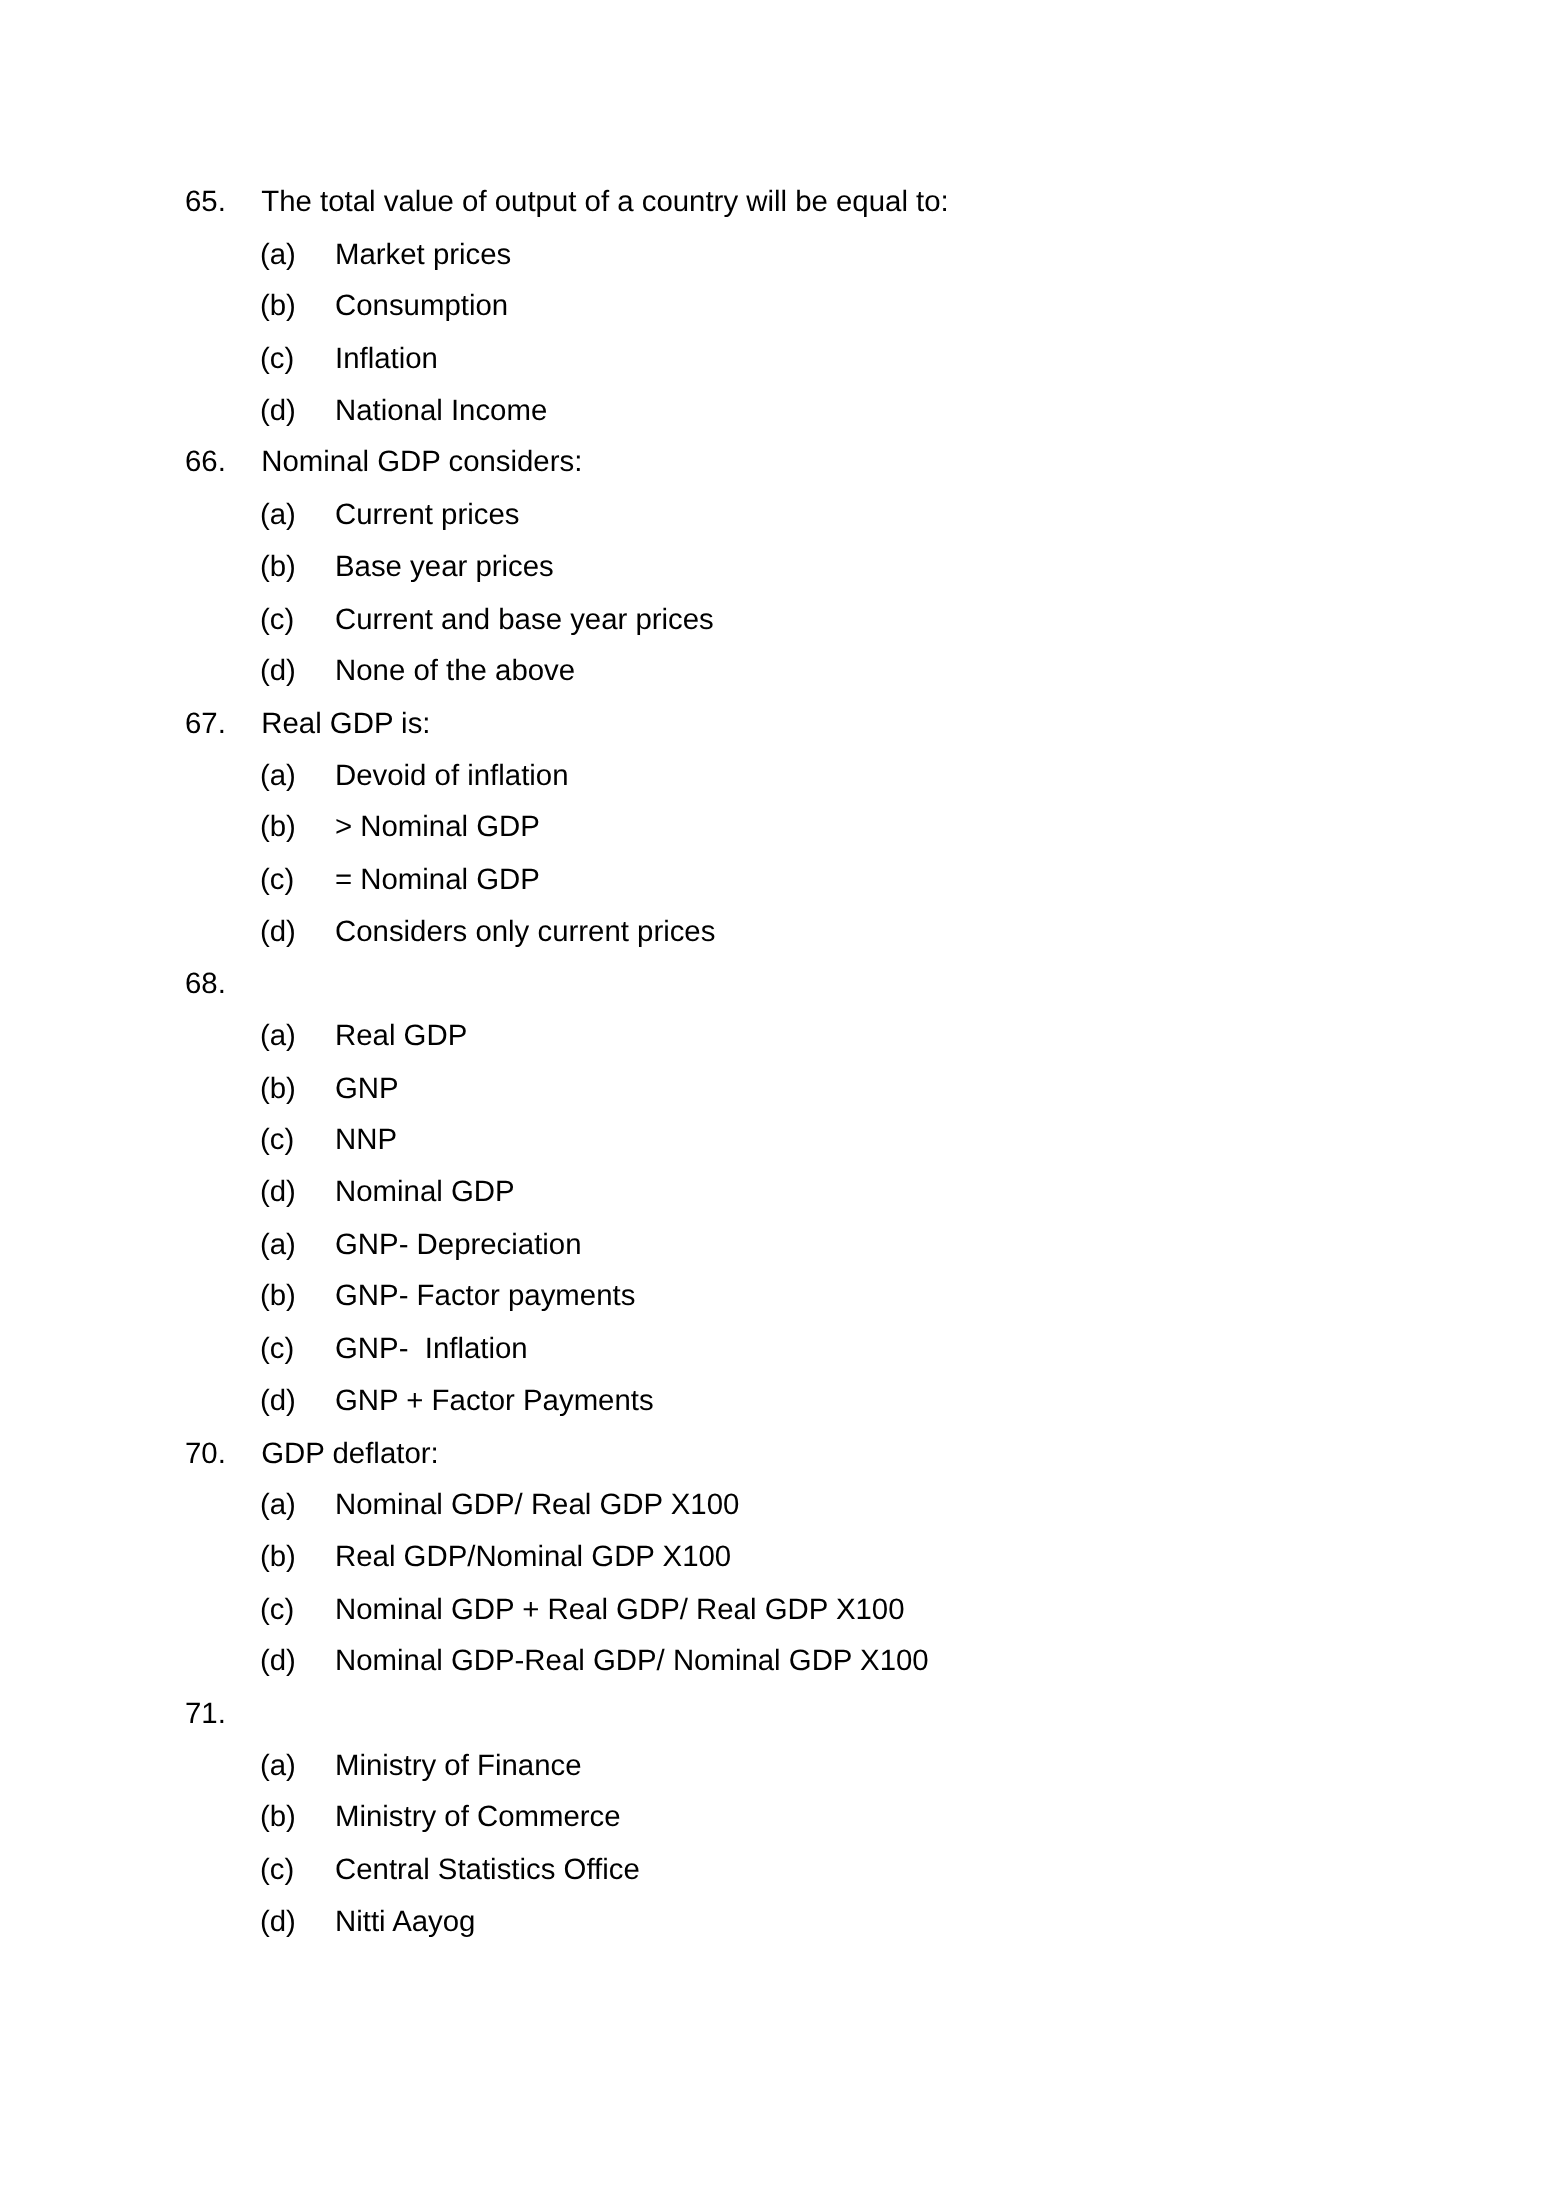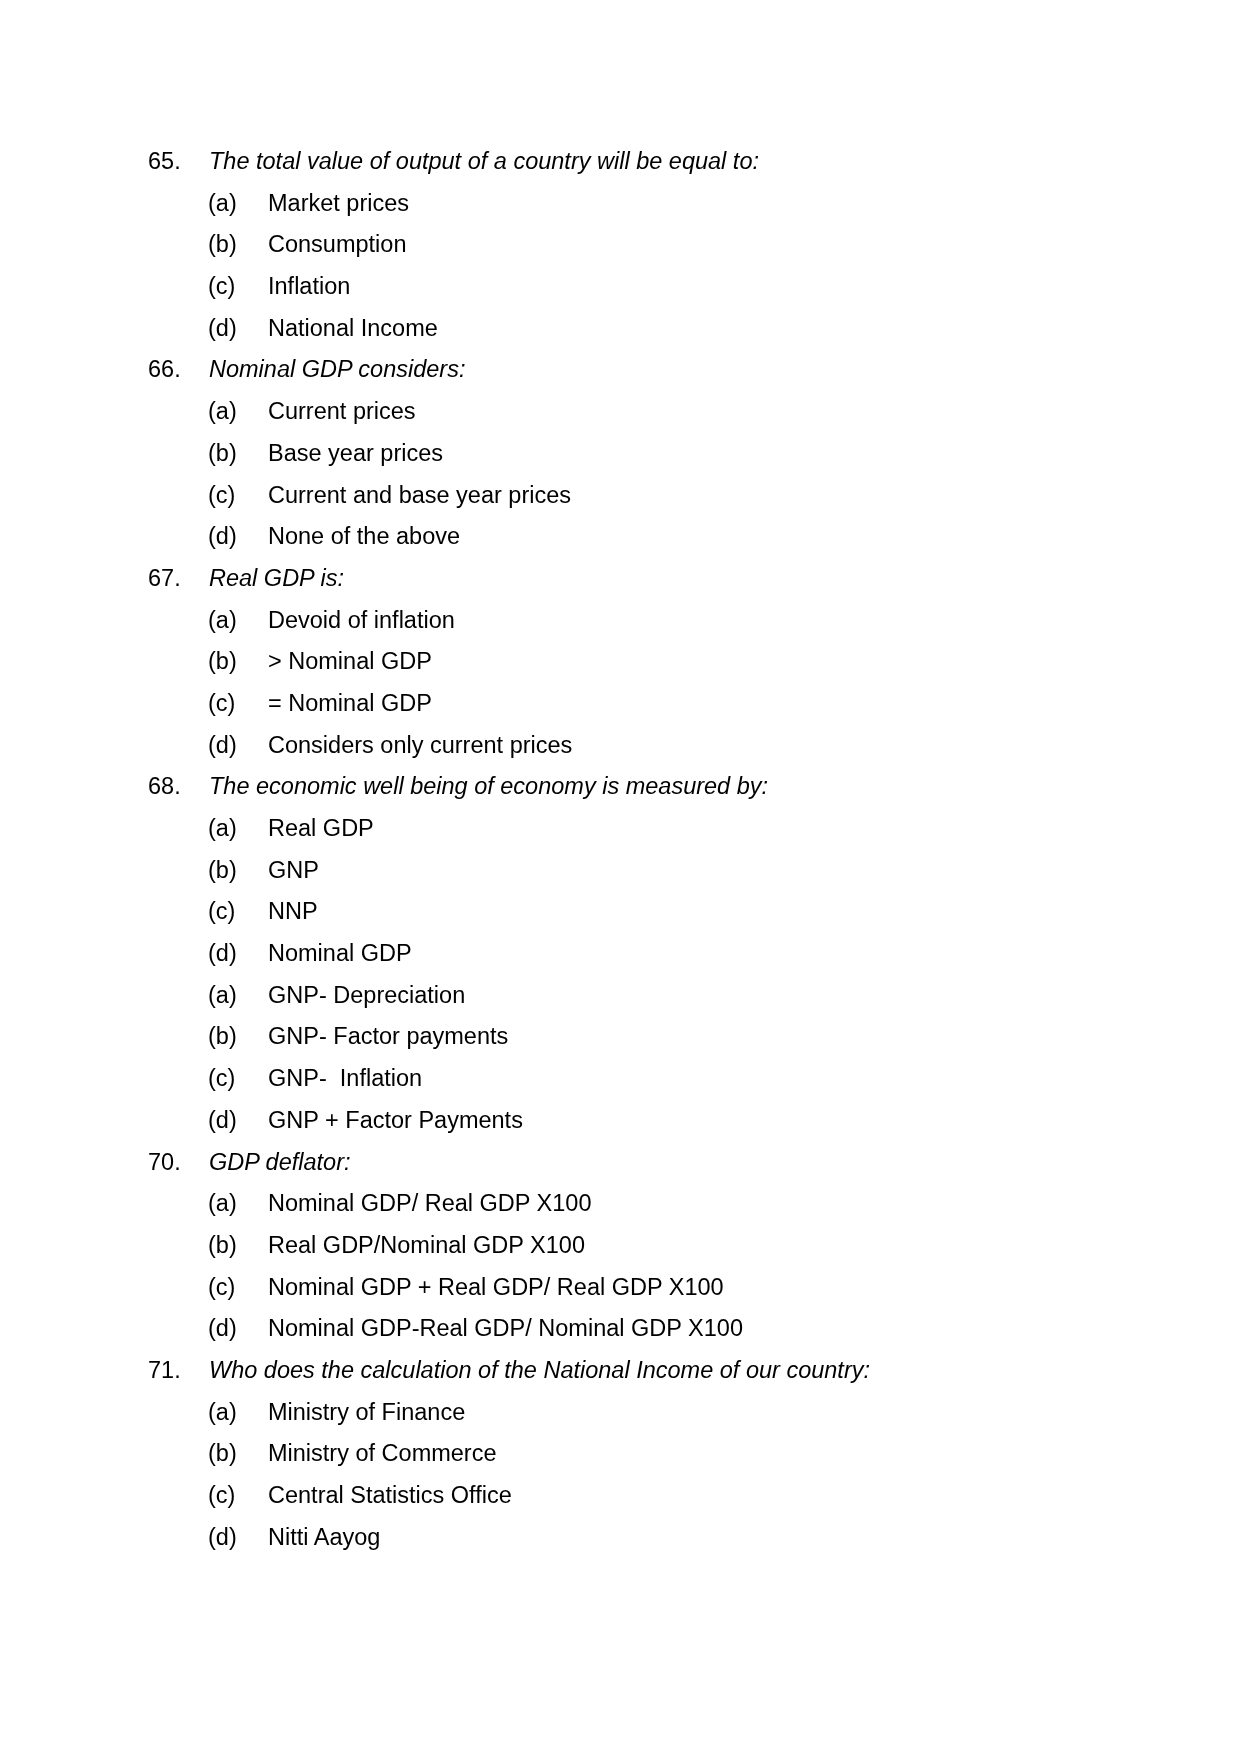--- a/index.html
+++ b/index.html
@@ -28,21 +28,20 @@
     align-items: baseline;
     height: 41.7px;
     line-height: 41.7px;
     white-space: pre;
   }
   .qnum {
     flex: 0 0 61px;
   }
   .qtext {
     white-space: pre;
-    font-style: italic;
   }
   .oletter {
     flex: 0 0 60px;
     margin-left: 60px;
   }
   .otext {
     white-space: pre;
   }
   .footer {
     position: absolute;
@@ -124,21 +123,20 @@
       </div>
       <div class="line">
         <span class="oletter">(d)</span>
         <span class="otext">Considers only current prices</span>
       </div>
     </div>
 
     <div>
       <div class="line">
         <span class="qnum">68.</span>
-        <span class="qtext">The economic well being of economy is measured by:</span>
       </div>
       <div class="line">
         <span class="oletter">(a)</span>
         <span class="otext">Real GDP</span>
       </div>
       <div class="line">
         <span class="oletter">(b)</span>
         <span class="otext">GNP</span>
       </div>
       <div class="line">
@@ -189,21 +187,20 @@
       </div>
       <div class="line">
         <span class="oletter">(d)</span>
         <span class="otext">Nominal GDP-Real GDP/ Nominal GDP X100</span>
       </div>
     </div>
 
     <div>
       <div class="line">
         <span class="qnum">71.</span>
-        <span class="qtext">Who does the calculation of the National Income of our country:</span>
       </div>
       <div class="line">
         <span class="oletter">(a)</span>
         <span class="otext">Ministry of Finance</span>
       </div>
       <div class="line">
         <span class="oletter">(b)</span>
         <span class="otext">Ministry of Commerce</span>
       </div>
       <div class="line">

